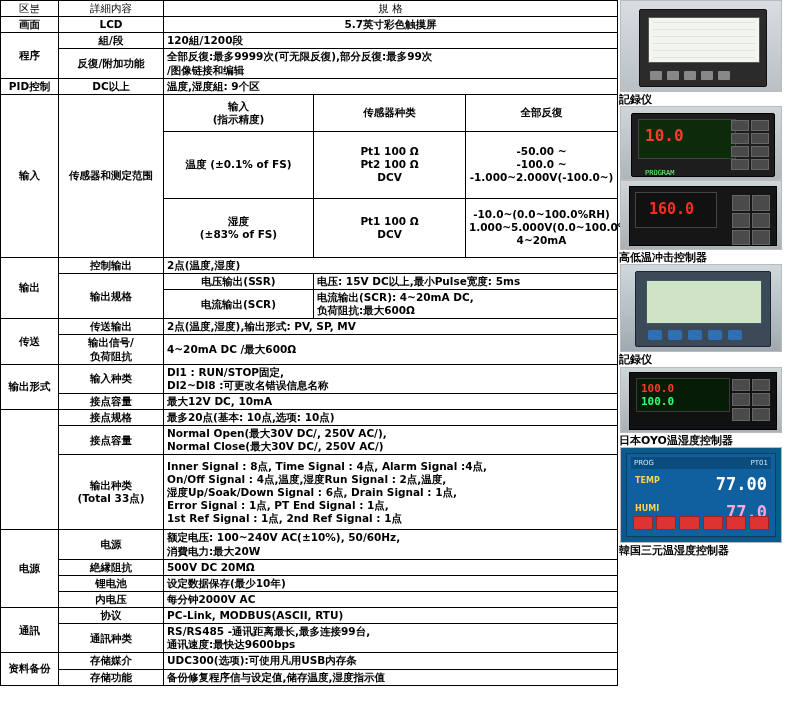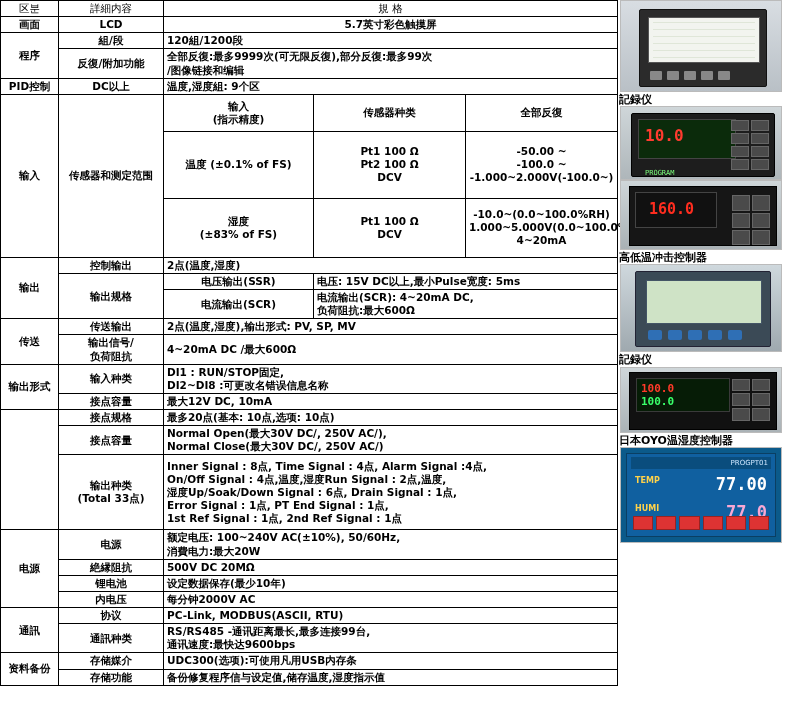--- a/index.html
+++ b/index.html
@@ -38,21 +38,21 @@
   .d4scr{position:absolute;left:10px;top:8px;width:114px;height:42px;background:#cfe3c6;border:1px solid #456;}
   .d4btns{position:absolute;left:12px;bottom:6px;display:flex;gap:6px;}
   .d4btns i{display:block;width:14px;height:10px;background:#2f6fb5;border-radius:2px;}
   .dev5{height:66px;background:linear-gradient(180deg,#cfd6d9 0%,#aab2b6 100%);}
   .d5body{position:absolute;left:8px;top:4px;width:146px;height:56px;background:#111;border:1px solid #000;}
   .d5scr{position:absolute;left:6px;top:5px;width:92px;height:32px;background:#061c06;border:1px solid #3a3a3a;}
   .d5n1{position:absolute;left:4px;top:3px;color:#ff3a2a;font-family:"DejaVu Sans Mono",monospace;font-size:11px;font-weight:bold;}
   .d5n2{position:absolute;left:4px;top:16px;color:#39ff6a;font-family:"DejaVu Sans Mono",monospace;font-size:11px;font-weight:bold;}
   .dev6{height:96px;background:#0b5a8a;}
   .d6scr{position:absolute;left:5px;top:5px;right:5px;bottom:5px;background:#1060a0;border:1px solid #0a3f63;}
-  .d6top{position:absolute;left:4px;top:3px;right:4px;height:12px;background:#0a4d7d;color:#cfe7ff;font-size:7px;display:flex;justify-content:flex-end;align-items:center;padding:0 3px;box-sizing:border-box;}
+  .d6top{position:absolute;left:4px;top:3px;right:4px;height:12px;background:#0a4d7d;color:#cfe7ff;font-size:7px;display:flex;justify-content:space-between;align-items:center;padding:0 3px;box-sizing:border-box;}
   .d6val{position:absolute;right:8px;top:20px;color:#fff;font-family:"DejaVu Sans Mono",monospace;font-size:17px;font-weight:bold;}
   .d6val2{position:absolute;right:8px;top:48px;color:#f9a8d4;font-family:"DejaVu Sans Mono",monospace;font-size:17px;font-weight:bold;}
   .d6lab{position:absolute;left:8px;top:22px;color:#ffd24a;font-size:8px;font-weight:bold;}
   .d6lab2{position:absolute;left:8px;top:50px;color:#ffd24a;font-size:8px;font-weight:bold;}
   .d6keys{position:absolute;left:6px;bottom:6px;right:6px;height:14px;display:flex;gap:3px;}
   .d6keys i{flex:1;background:#d33;border:1px solid #922;}
 </style>
 </head>
 <body>
 
@@ -333,16 +333,17 @@
           <div class="d6keys">
               <i></i>
               <i></i>
               <i></i>
               <i></i>
               <i></i>
               <i></i>
             </div>
         </div>
       </div>
+      <div class="cap">韓国三元温湿度控制器</div>
     </div>
 
   </div>
 </div>
 
 </body></html>

